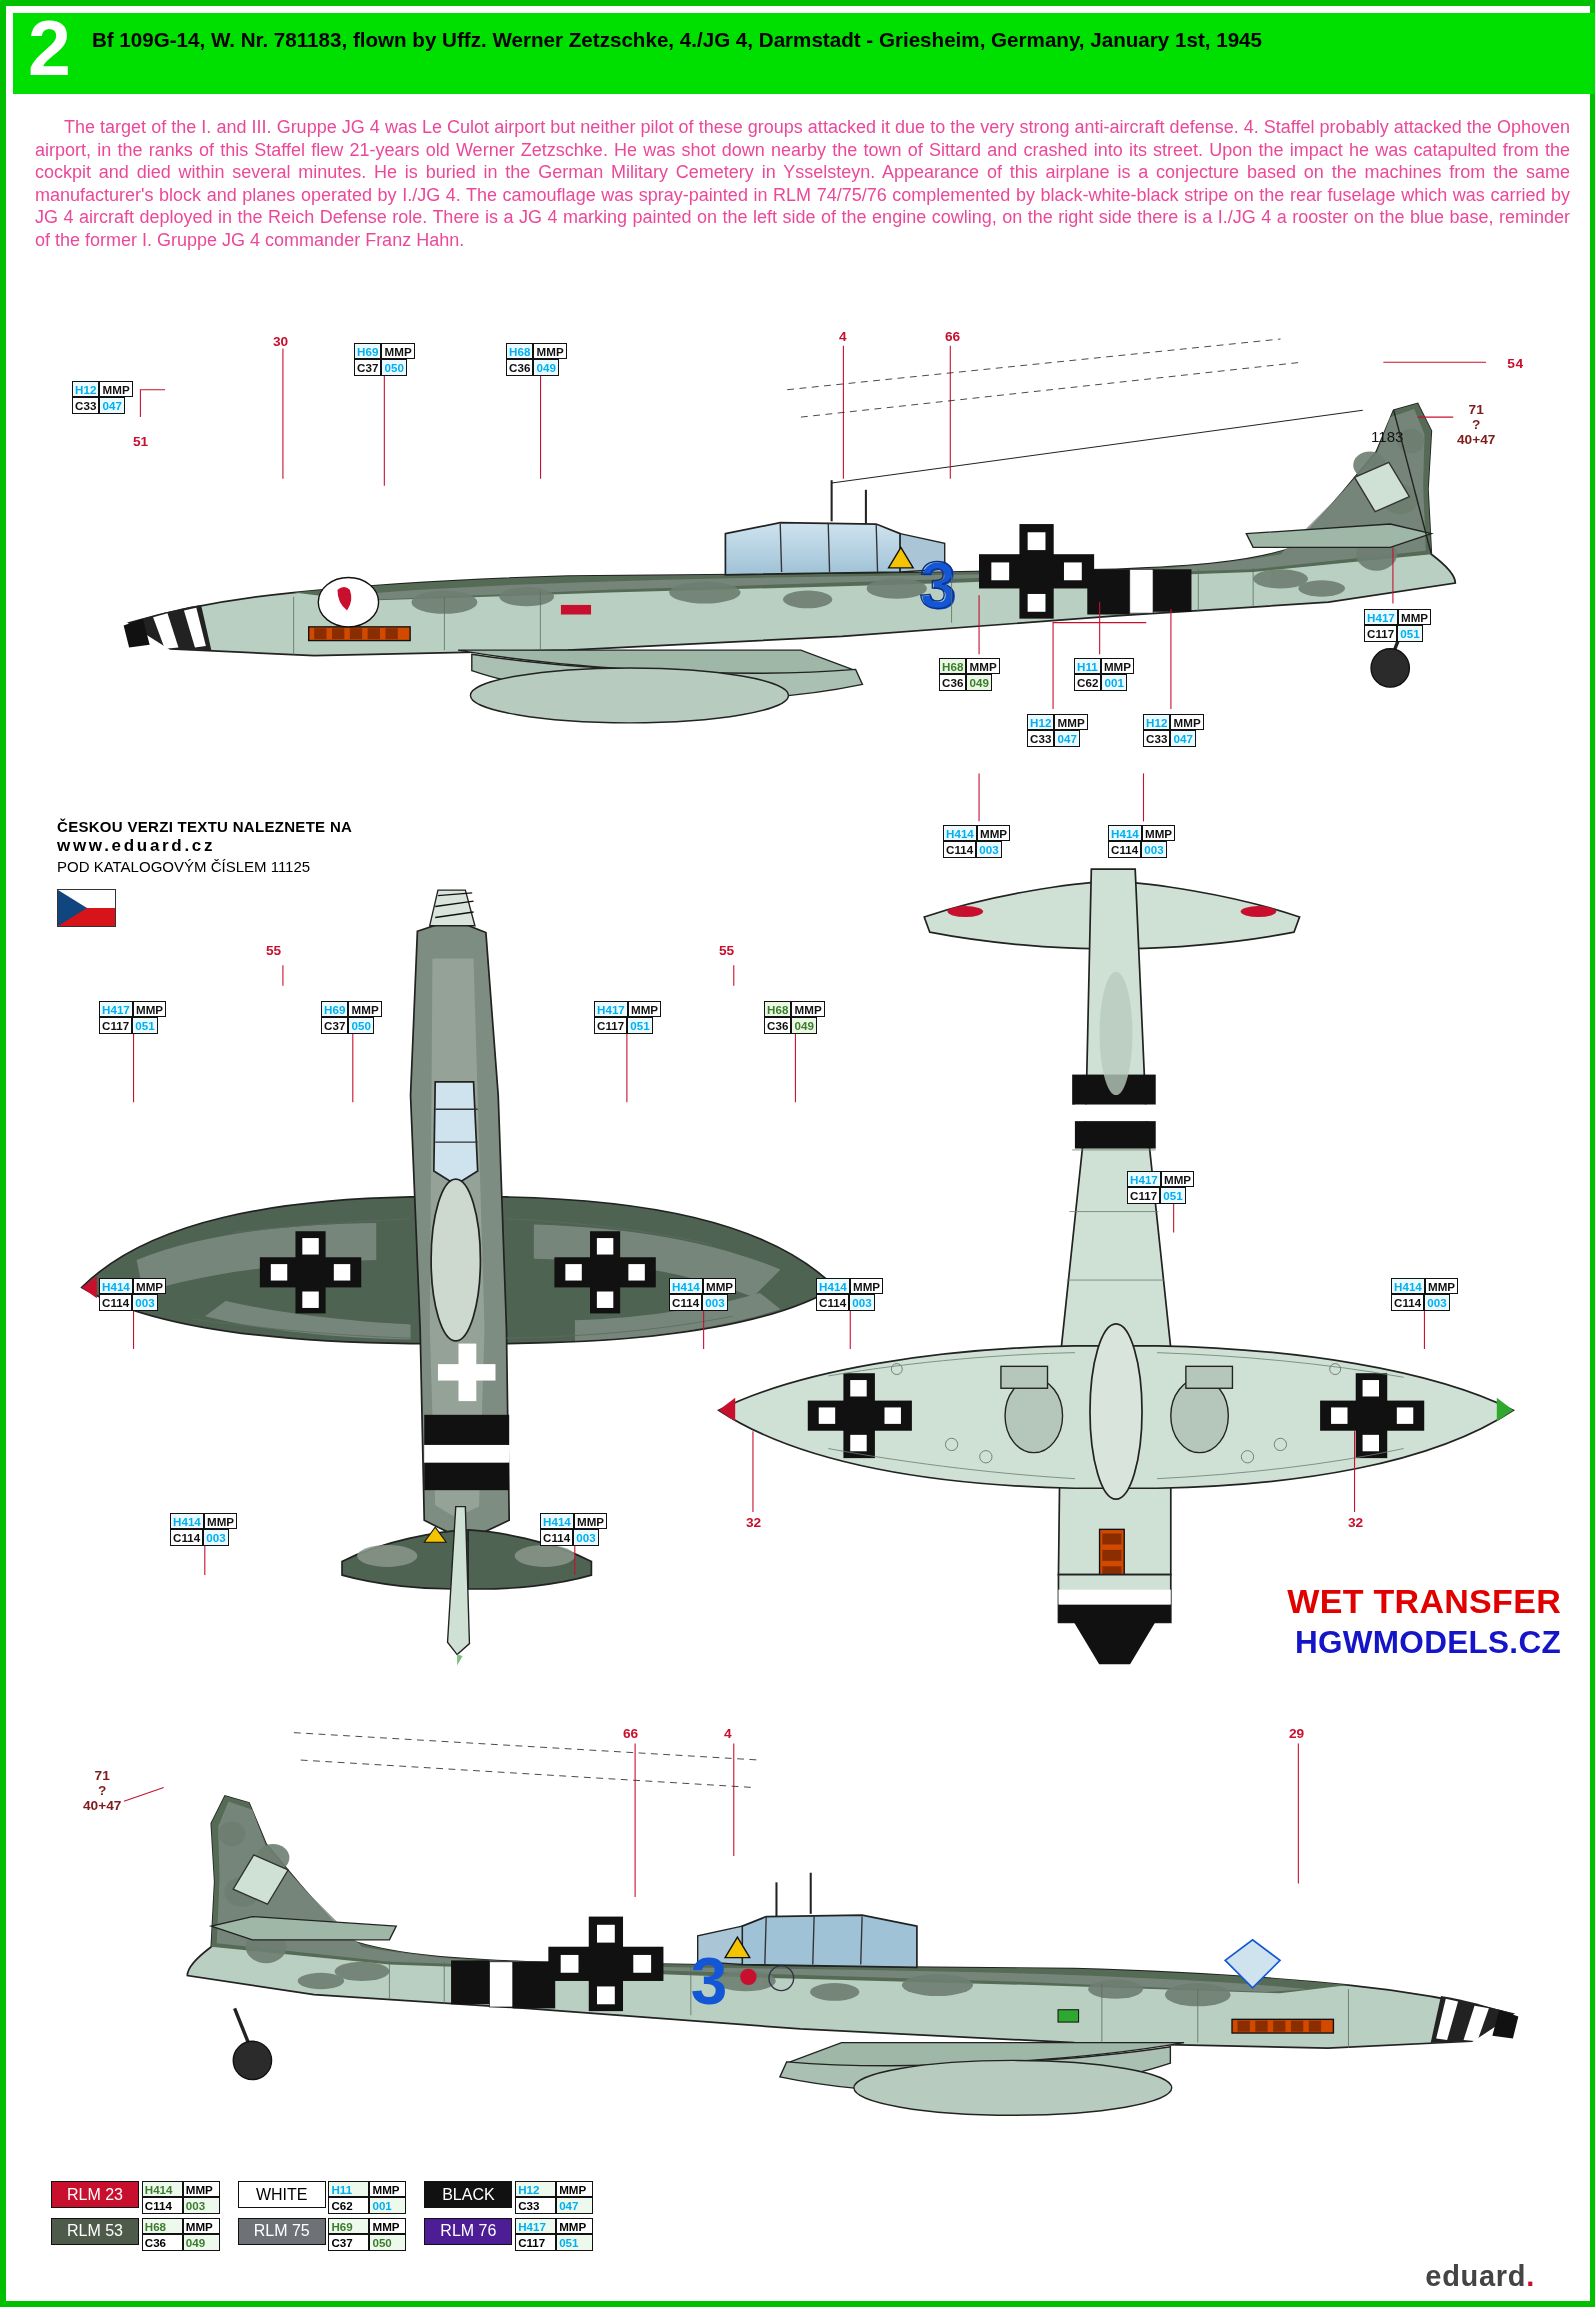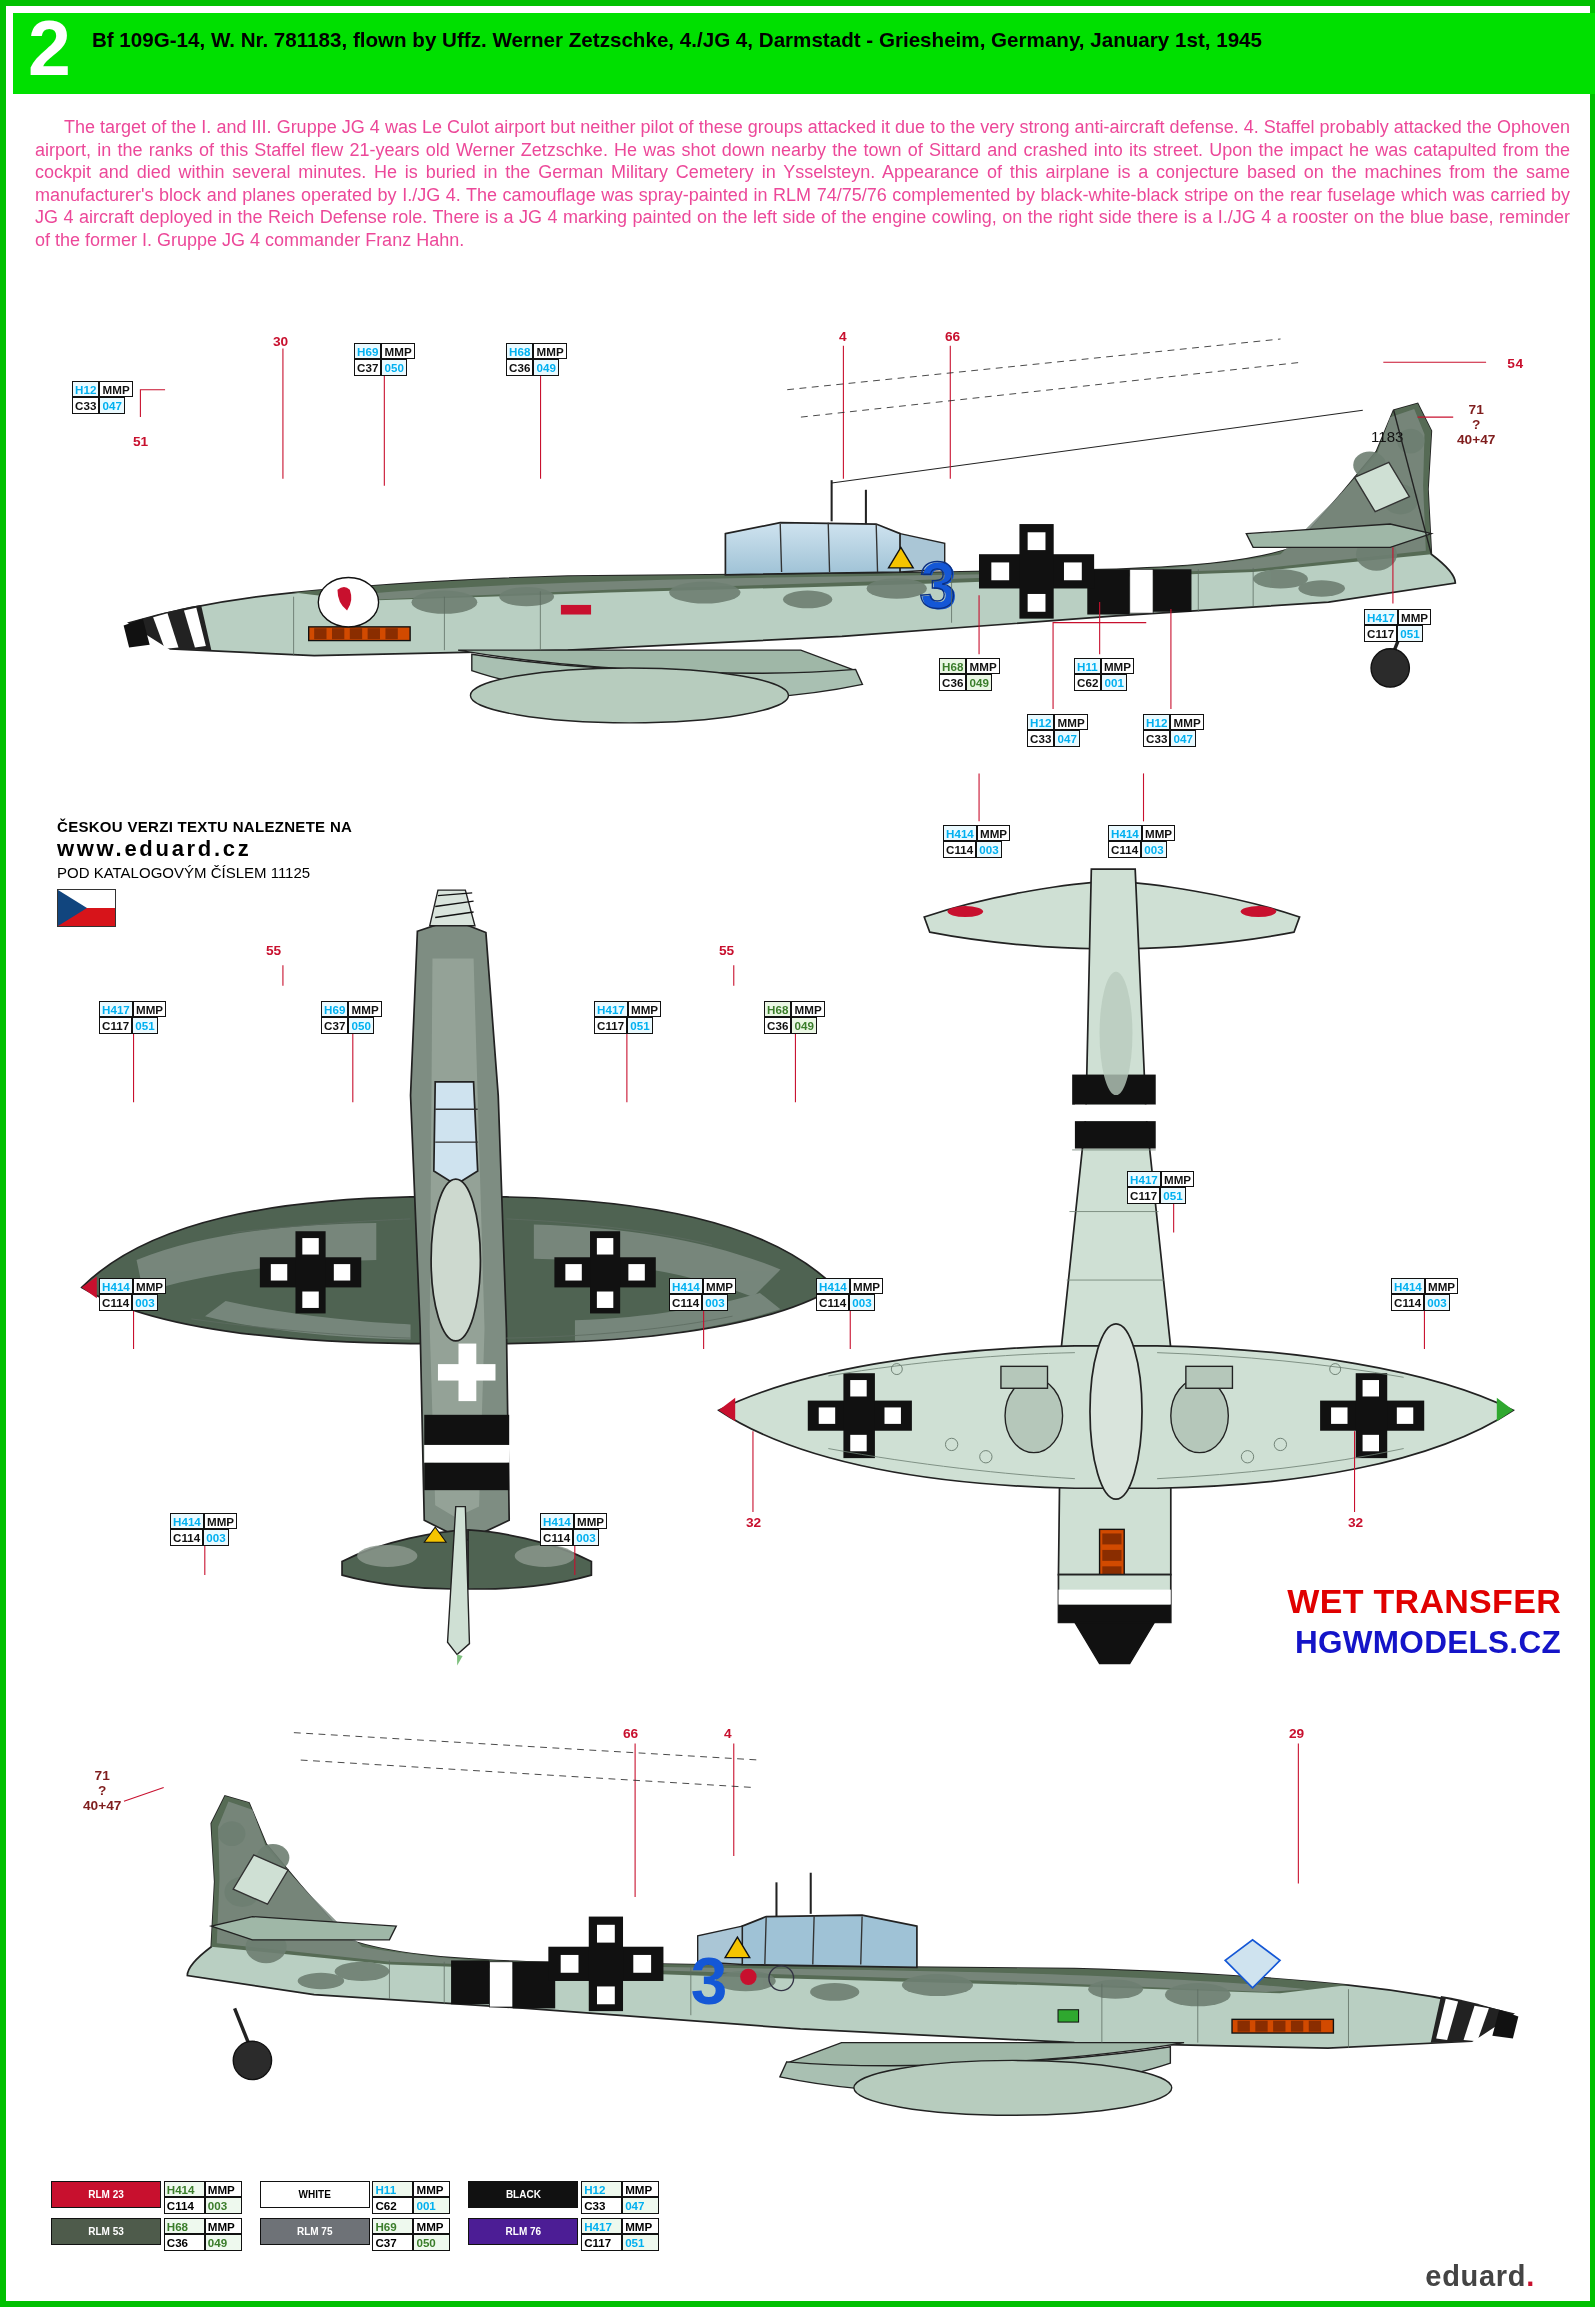--- a/index.html
+++ b/index.html
@@ -52,36 +52,36 @@
   .cbox .cc{color:#111;background:#ffffff;}
   .cbox .nn{color:#00b0f0;background:#eafaff;}
   .cbox.green .hc{color:#3a7d2a;background:#eaf7e4;}
   .cbox.green .nn{color:#3a7d2a;background:#eaf7e4;}
   .lnum{position:absolute;color:#c8102e;font-size:13.7px;font-weight:bold;}
   .lnumq{position:absolute;color:#7f1d1d;font-size:13.7px;font-weight:bold;line-height:15px;text-align:center;}
 
   
   .cz{position:absolute;left:51px;top:812px;width:384px;color:#000;}
   .cz .l1{font-size:15px;font-weight:bold;letter-spacing:0.3px;}
-  .cz .l2{font-size:22px;font-weight:bold;letter-spacing:2.7px;margin-top:1.4px;}
+  .cz .l2{font-size:17px;font-weight:bold;letter-spacing:2.7px;margin-top:1.4px;}
   .cz .l3{font-size:15px;font-weight:normal;margin-top:1.4px;}
   .czflag{position:absolute;left:51px;top:883px;width:59px;height:38px;border:0.7px solid #333;box-sizing:border-box;overflow:hidden;}
   .czflag .w{position:absolute;left:0;top:0;width:100%;height:50%;background:#fff;}
   .czflag .r{position:absolute;left:0;top:50%;width:100%;height:50%;background:#d7141a;}
   .czflag .b{position:absolute;left:0;top:0;width:0;height:0;border-top:18.5px solid transparent;border-bottom:18.5px solid transparent;border-left:29px solid #11457e;}
 
   
   .wt{position:absolute;left:1158px;top:1576px;width:397px;text-align:right;}
   .wt .t1{font-size:34px;font-weight:bold;color:#e00000;letter-spacing:0.3px;}
   .wt .t2{font-size:31.5px;font-weight:bold;color:#1414c8;letter-spacing:0.3px;margin-top:2.7px;}
 
   
   .chart{position:absolute;left:45px;top:2175px;}
   .sw{
-    width:110px;height:27px;color:#fff;font-size:10px;font-weight:bold;
+    width:88px;height:27px;color:#fff;font-size:16px;font-weight:normal;
     display:flex;align-items:center;justify-content:center;
     border:0.7px solid #111;box-sizing:border-box;
   }
   .minibox{display:flex;font-size:11.6px;}
   .minibox .cell{
     border:0.7px solid #111;height:16.4px;box-sizing:border-box;
     padding:0 2.1px;display:flex;align-items:center;font-weight:bold;background:#fff;
   }
   .mb-wrap{display:flex;flex-direction:column;margin-left:2.7px;}
   .eduard{position:absolute;right:55px;top:2254px;font-size:29px;font-weight:bold;color:#444;letter-spacing:0.7px;}

